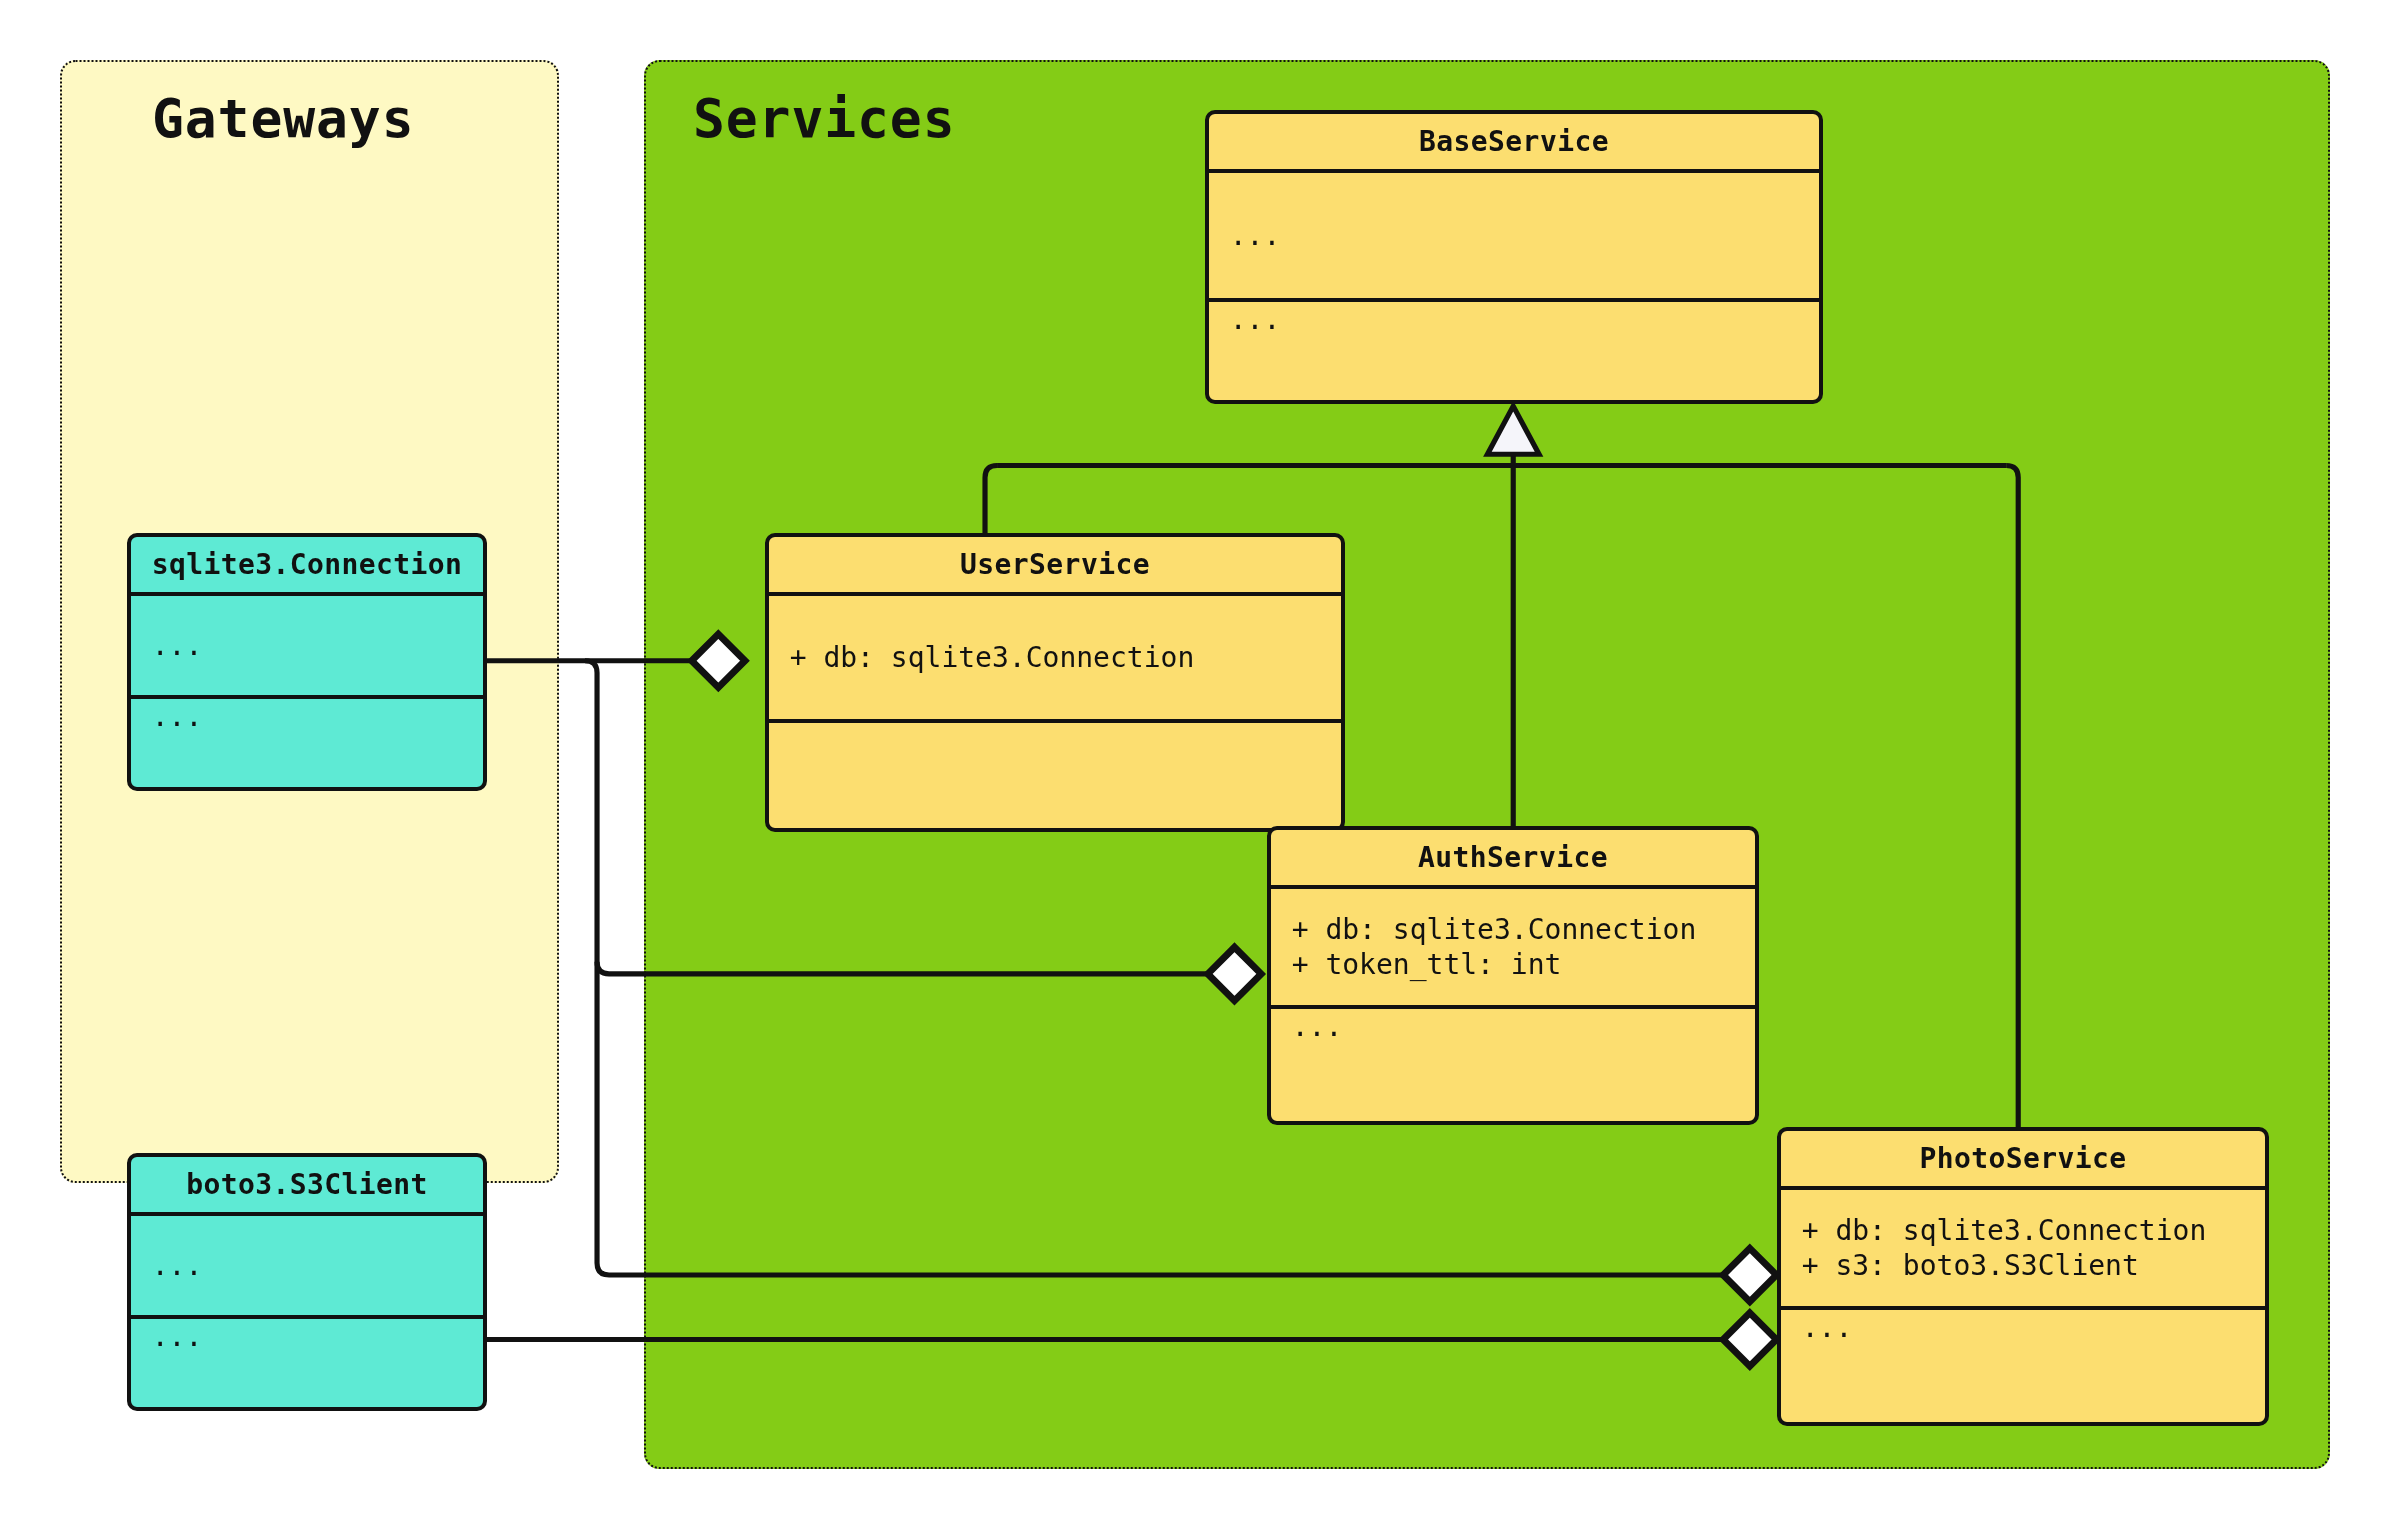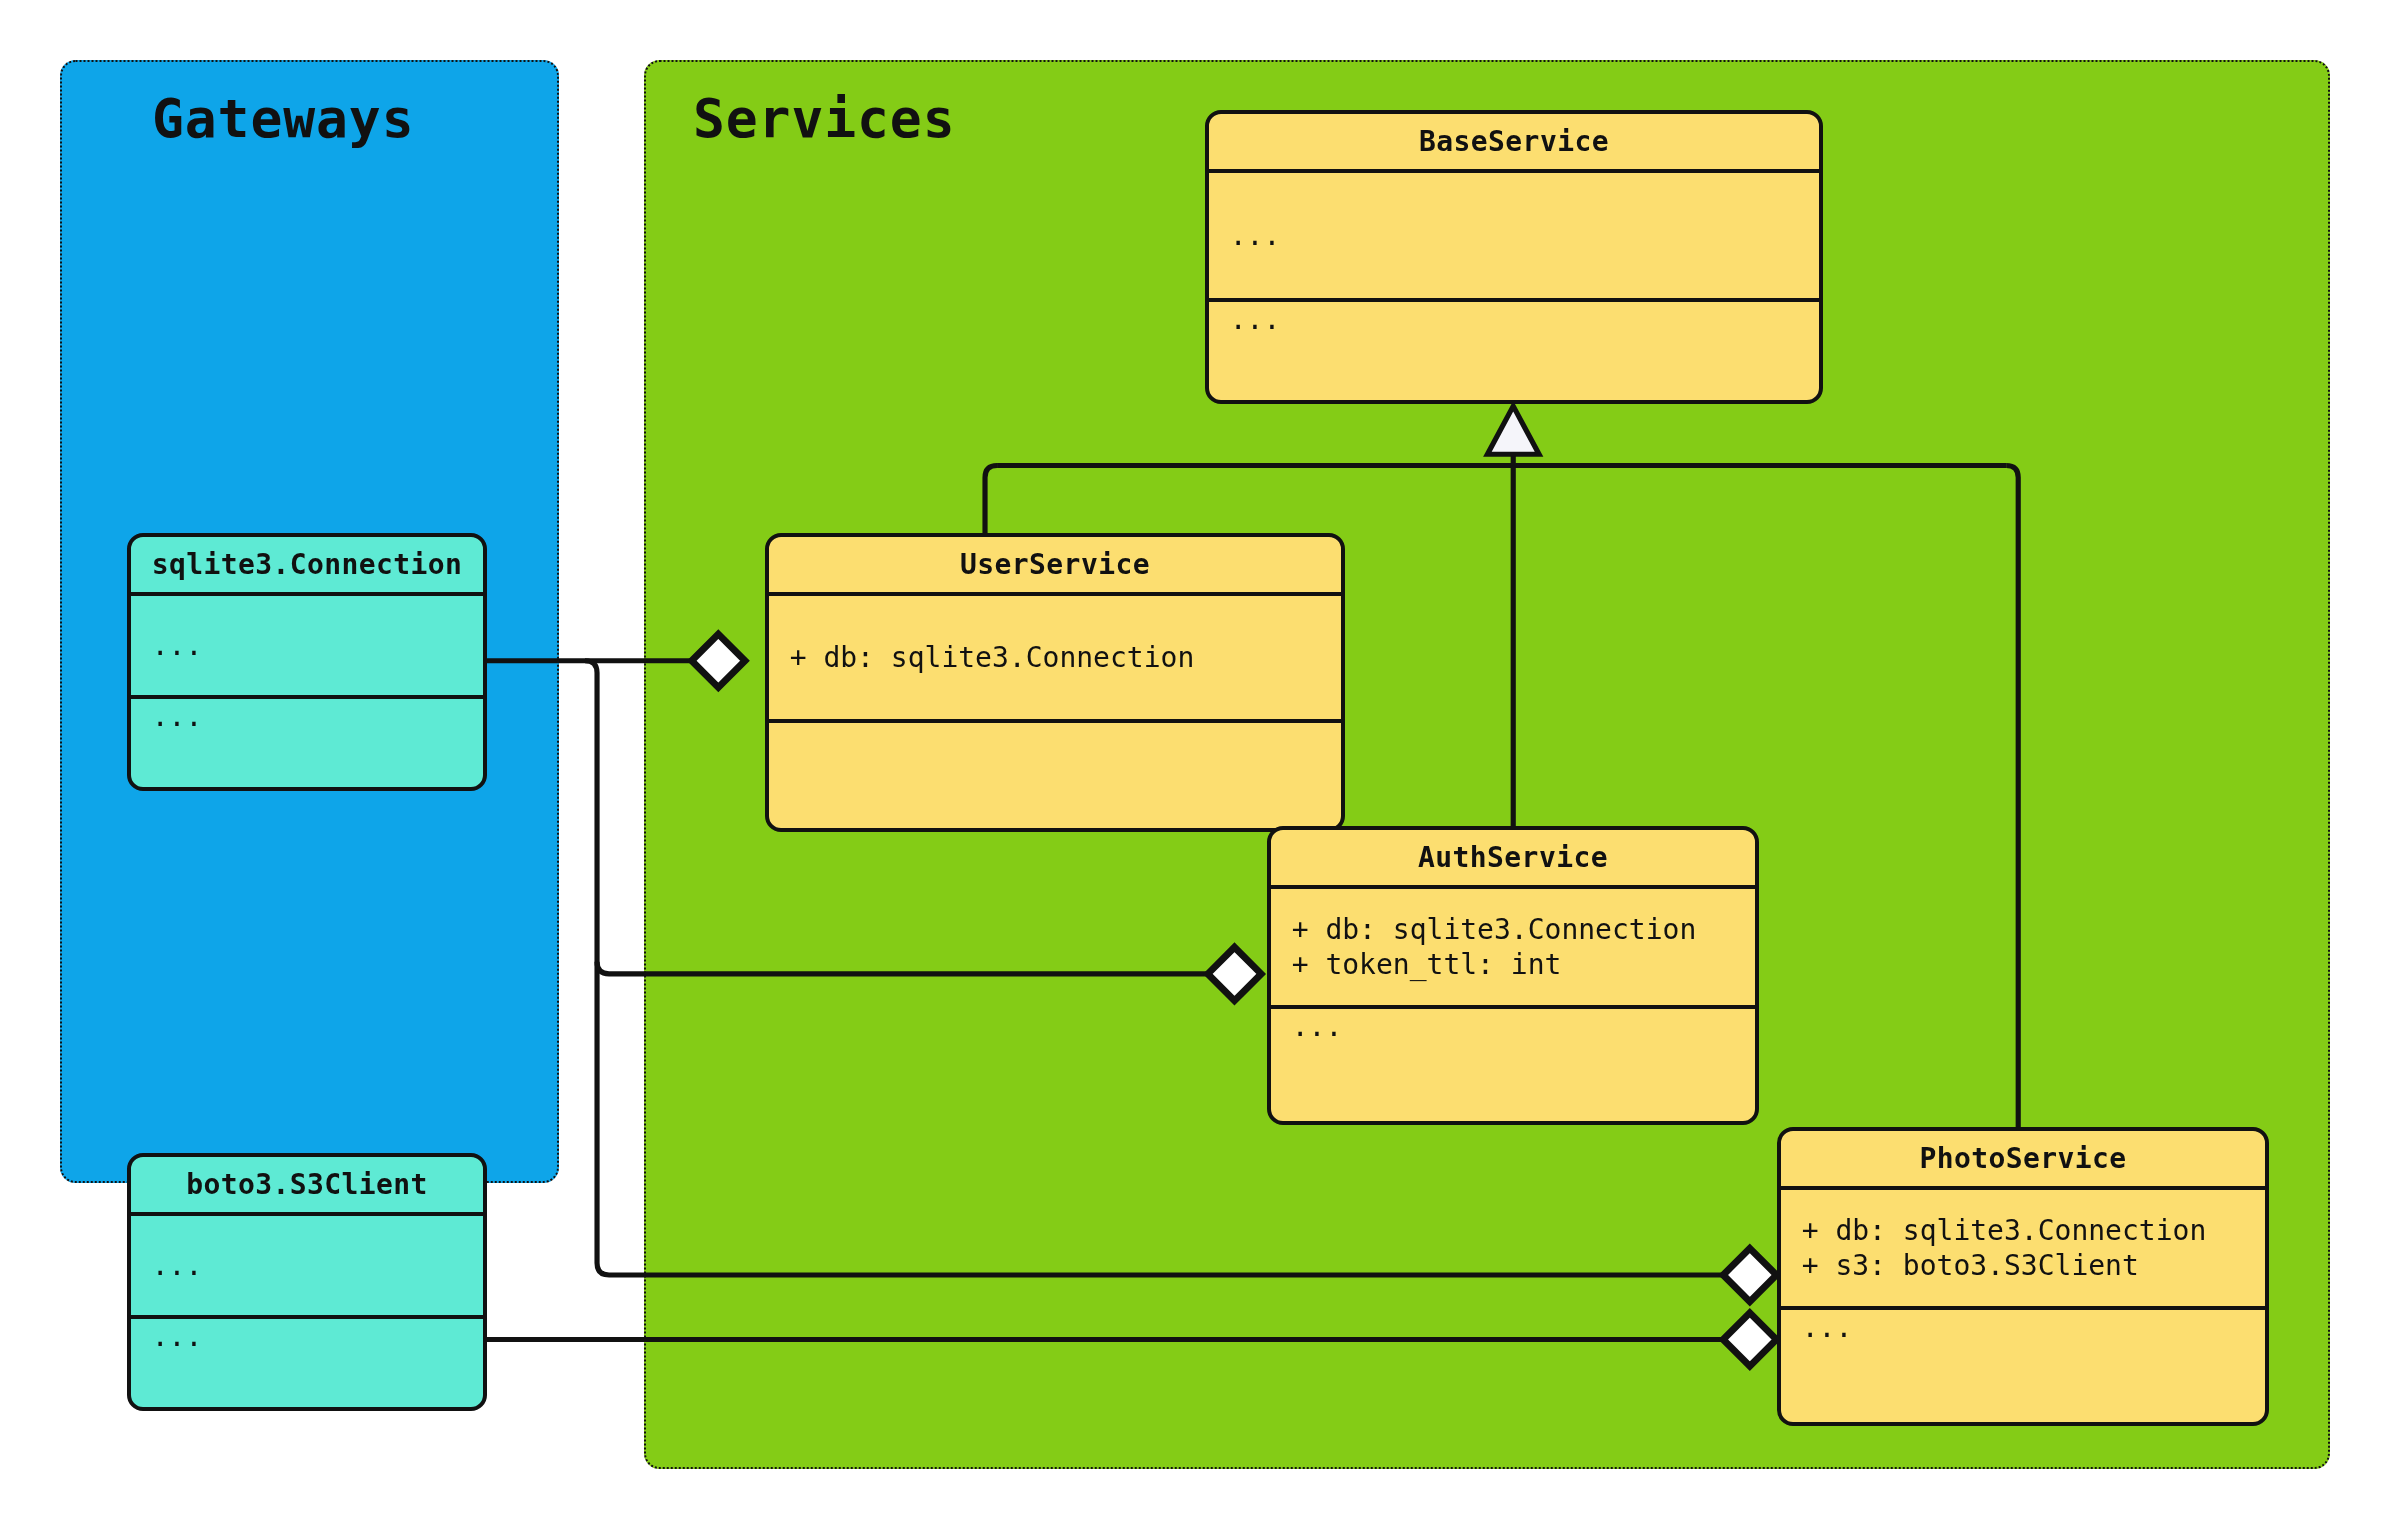--- a/index.html
+++ b/index.html
@@ -25,21 +25,21 @@
   
   .package {
     position: absolute;
     border: 2.6px dotted #111111;
     border-radius: 15.5px;
     box-sizing: border-box;
   }
   #package-gateways {
     left: 60px;  top: 60px;
     width: 499px; height: 1123px;
-    background: #0ea5e9;
+    background: #fef9c3;
   }
   #package-services {
     left: 644px; top: 60px;
     width: 1686px; height: 1409px;
     background: #84cc16;
   }
   .package-title {
     position: absolute;
     top: 26px;
     font-size: 53px;
@@ -77,21 +77,21 @@
     stroke: #111111;
     stroke-width: 8;
     stroke-linejoin: miter;
   }
 
   
   .uml-class {
     position: absolute;
     box-sizing: border-box;
     border: 4.3px solid #111111;
-    border-radius: 16px;
+    border-radius: 10px;
     overflow: hidden;
     background: #FCDE70;
   }
   .uml-class.gateway { background: #5eead4; }
 
   .uml-title {
     text-align: center;
     font-size: 28px;
     font-weight: bold;
     color: #111111;

